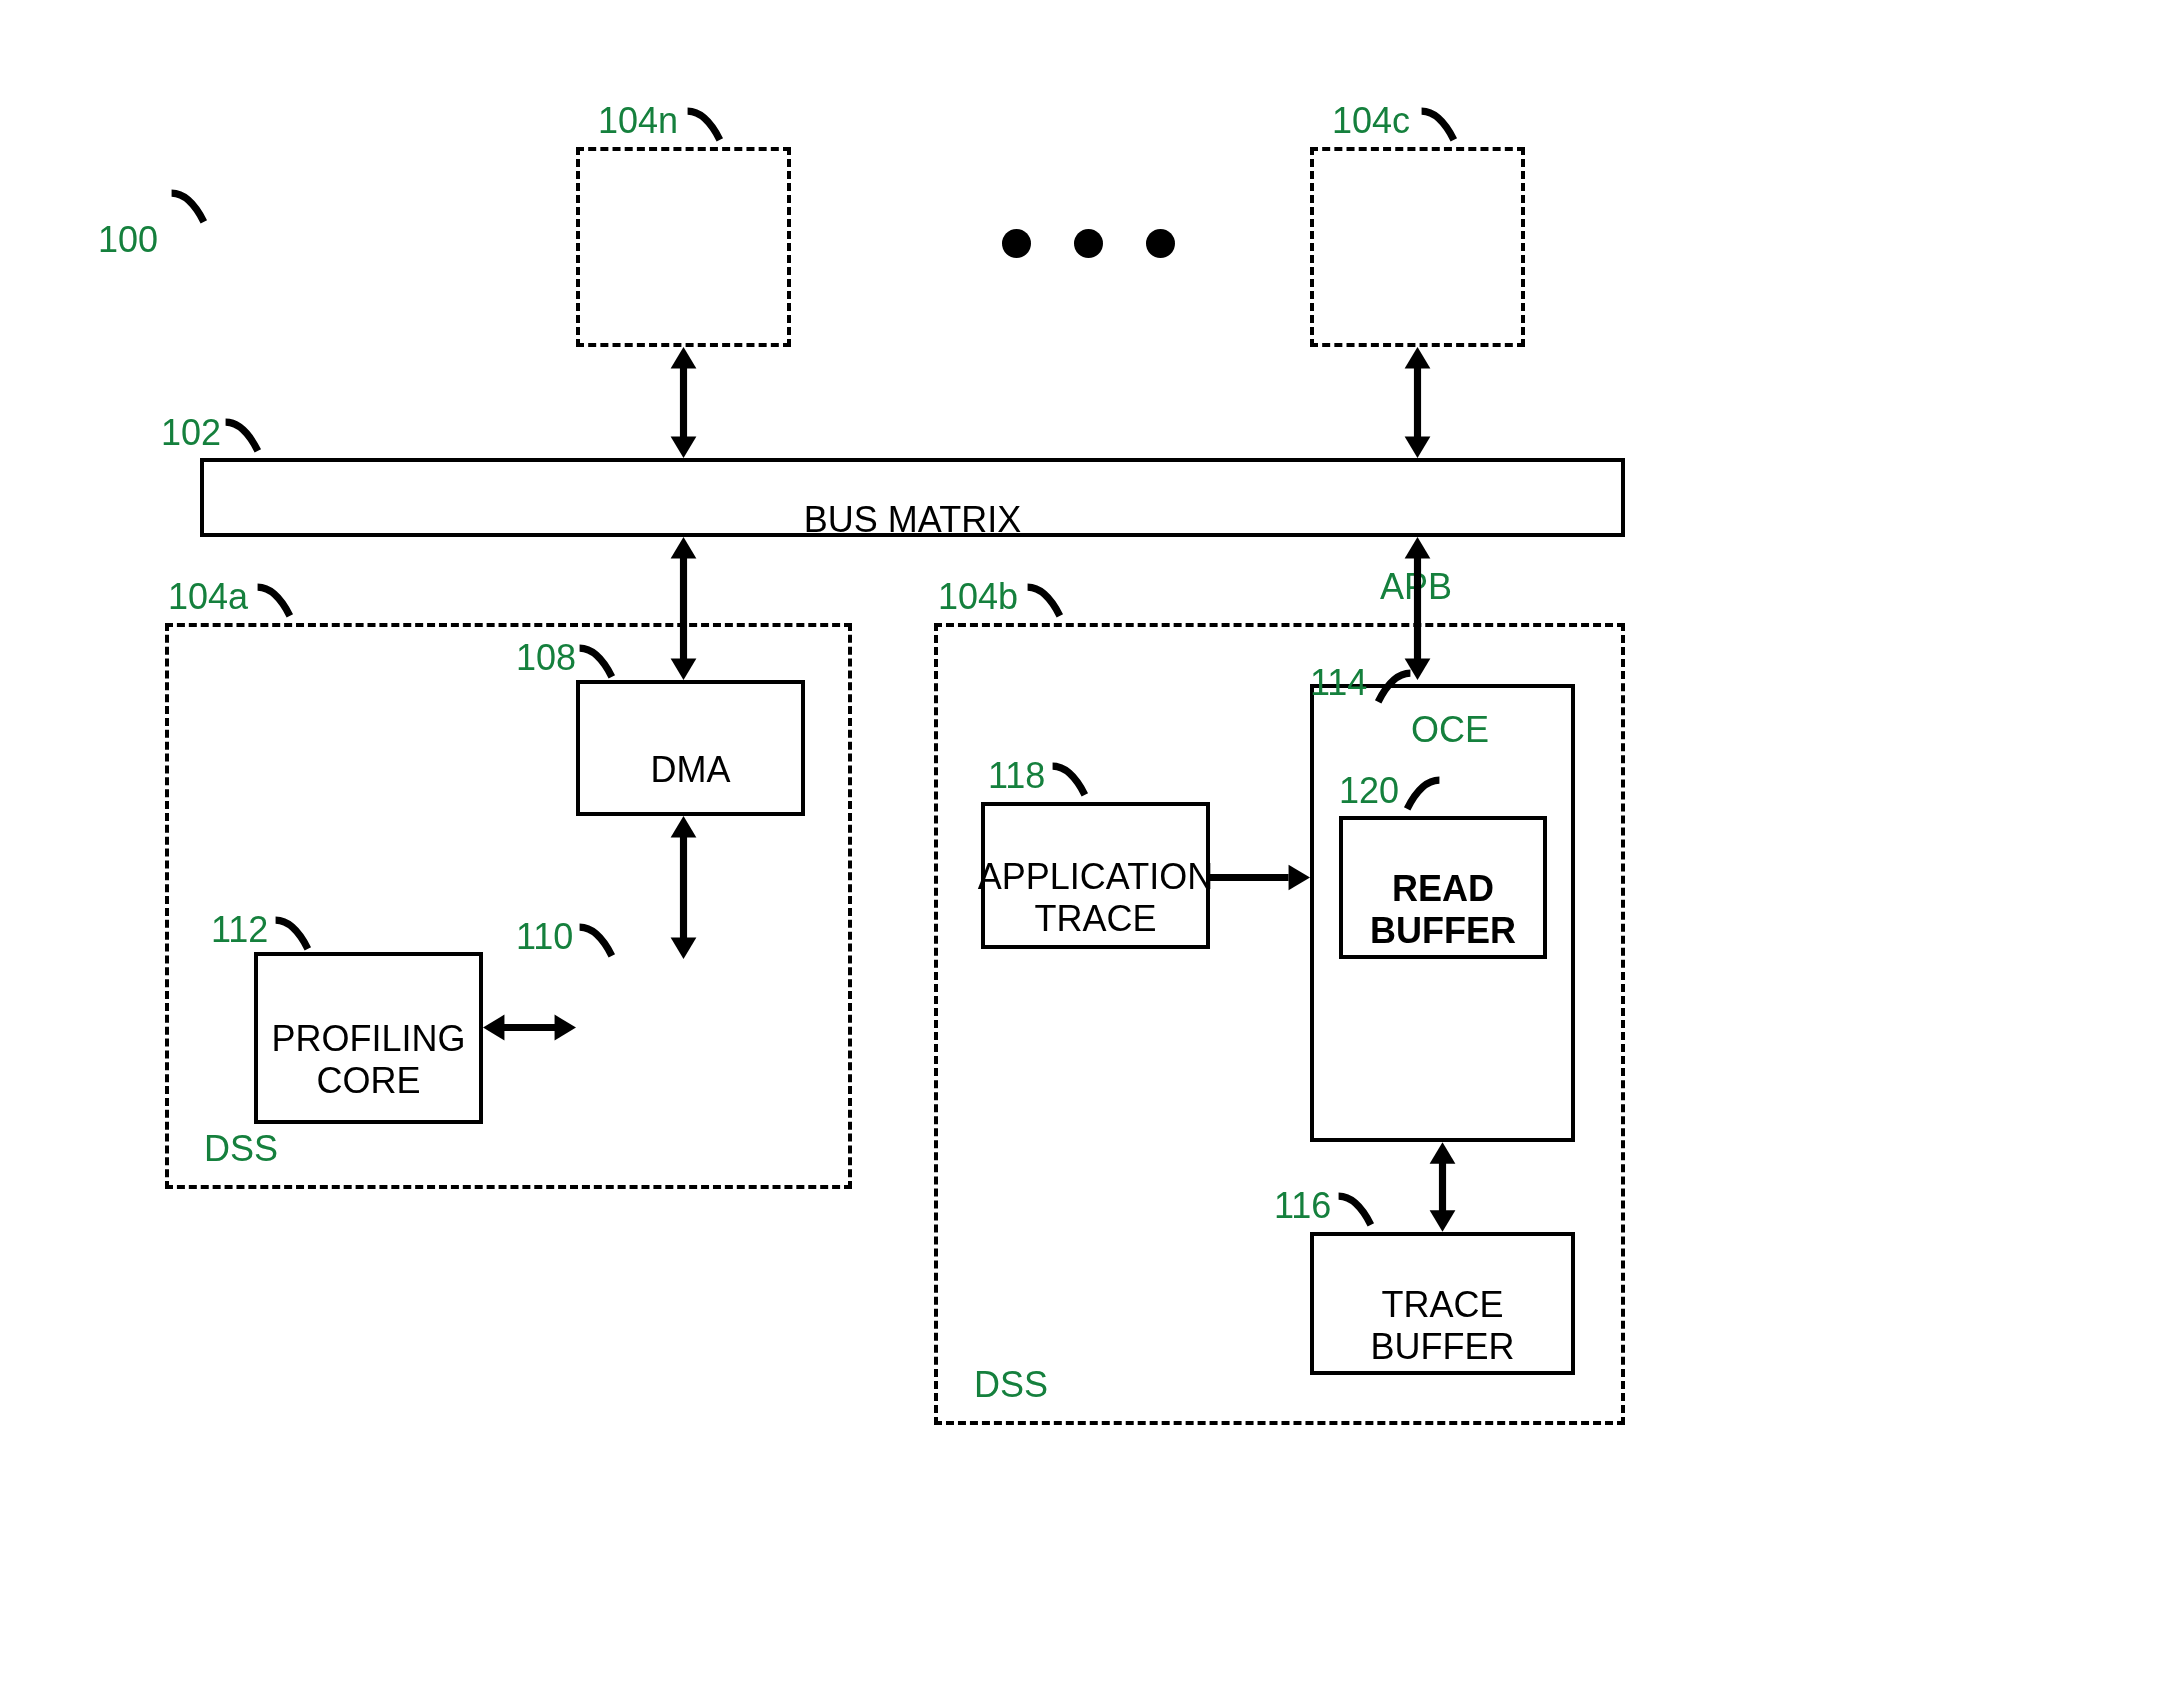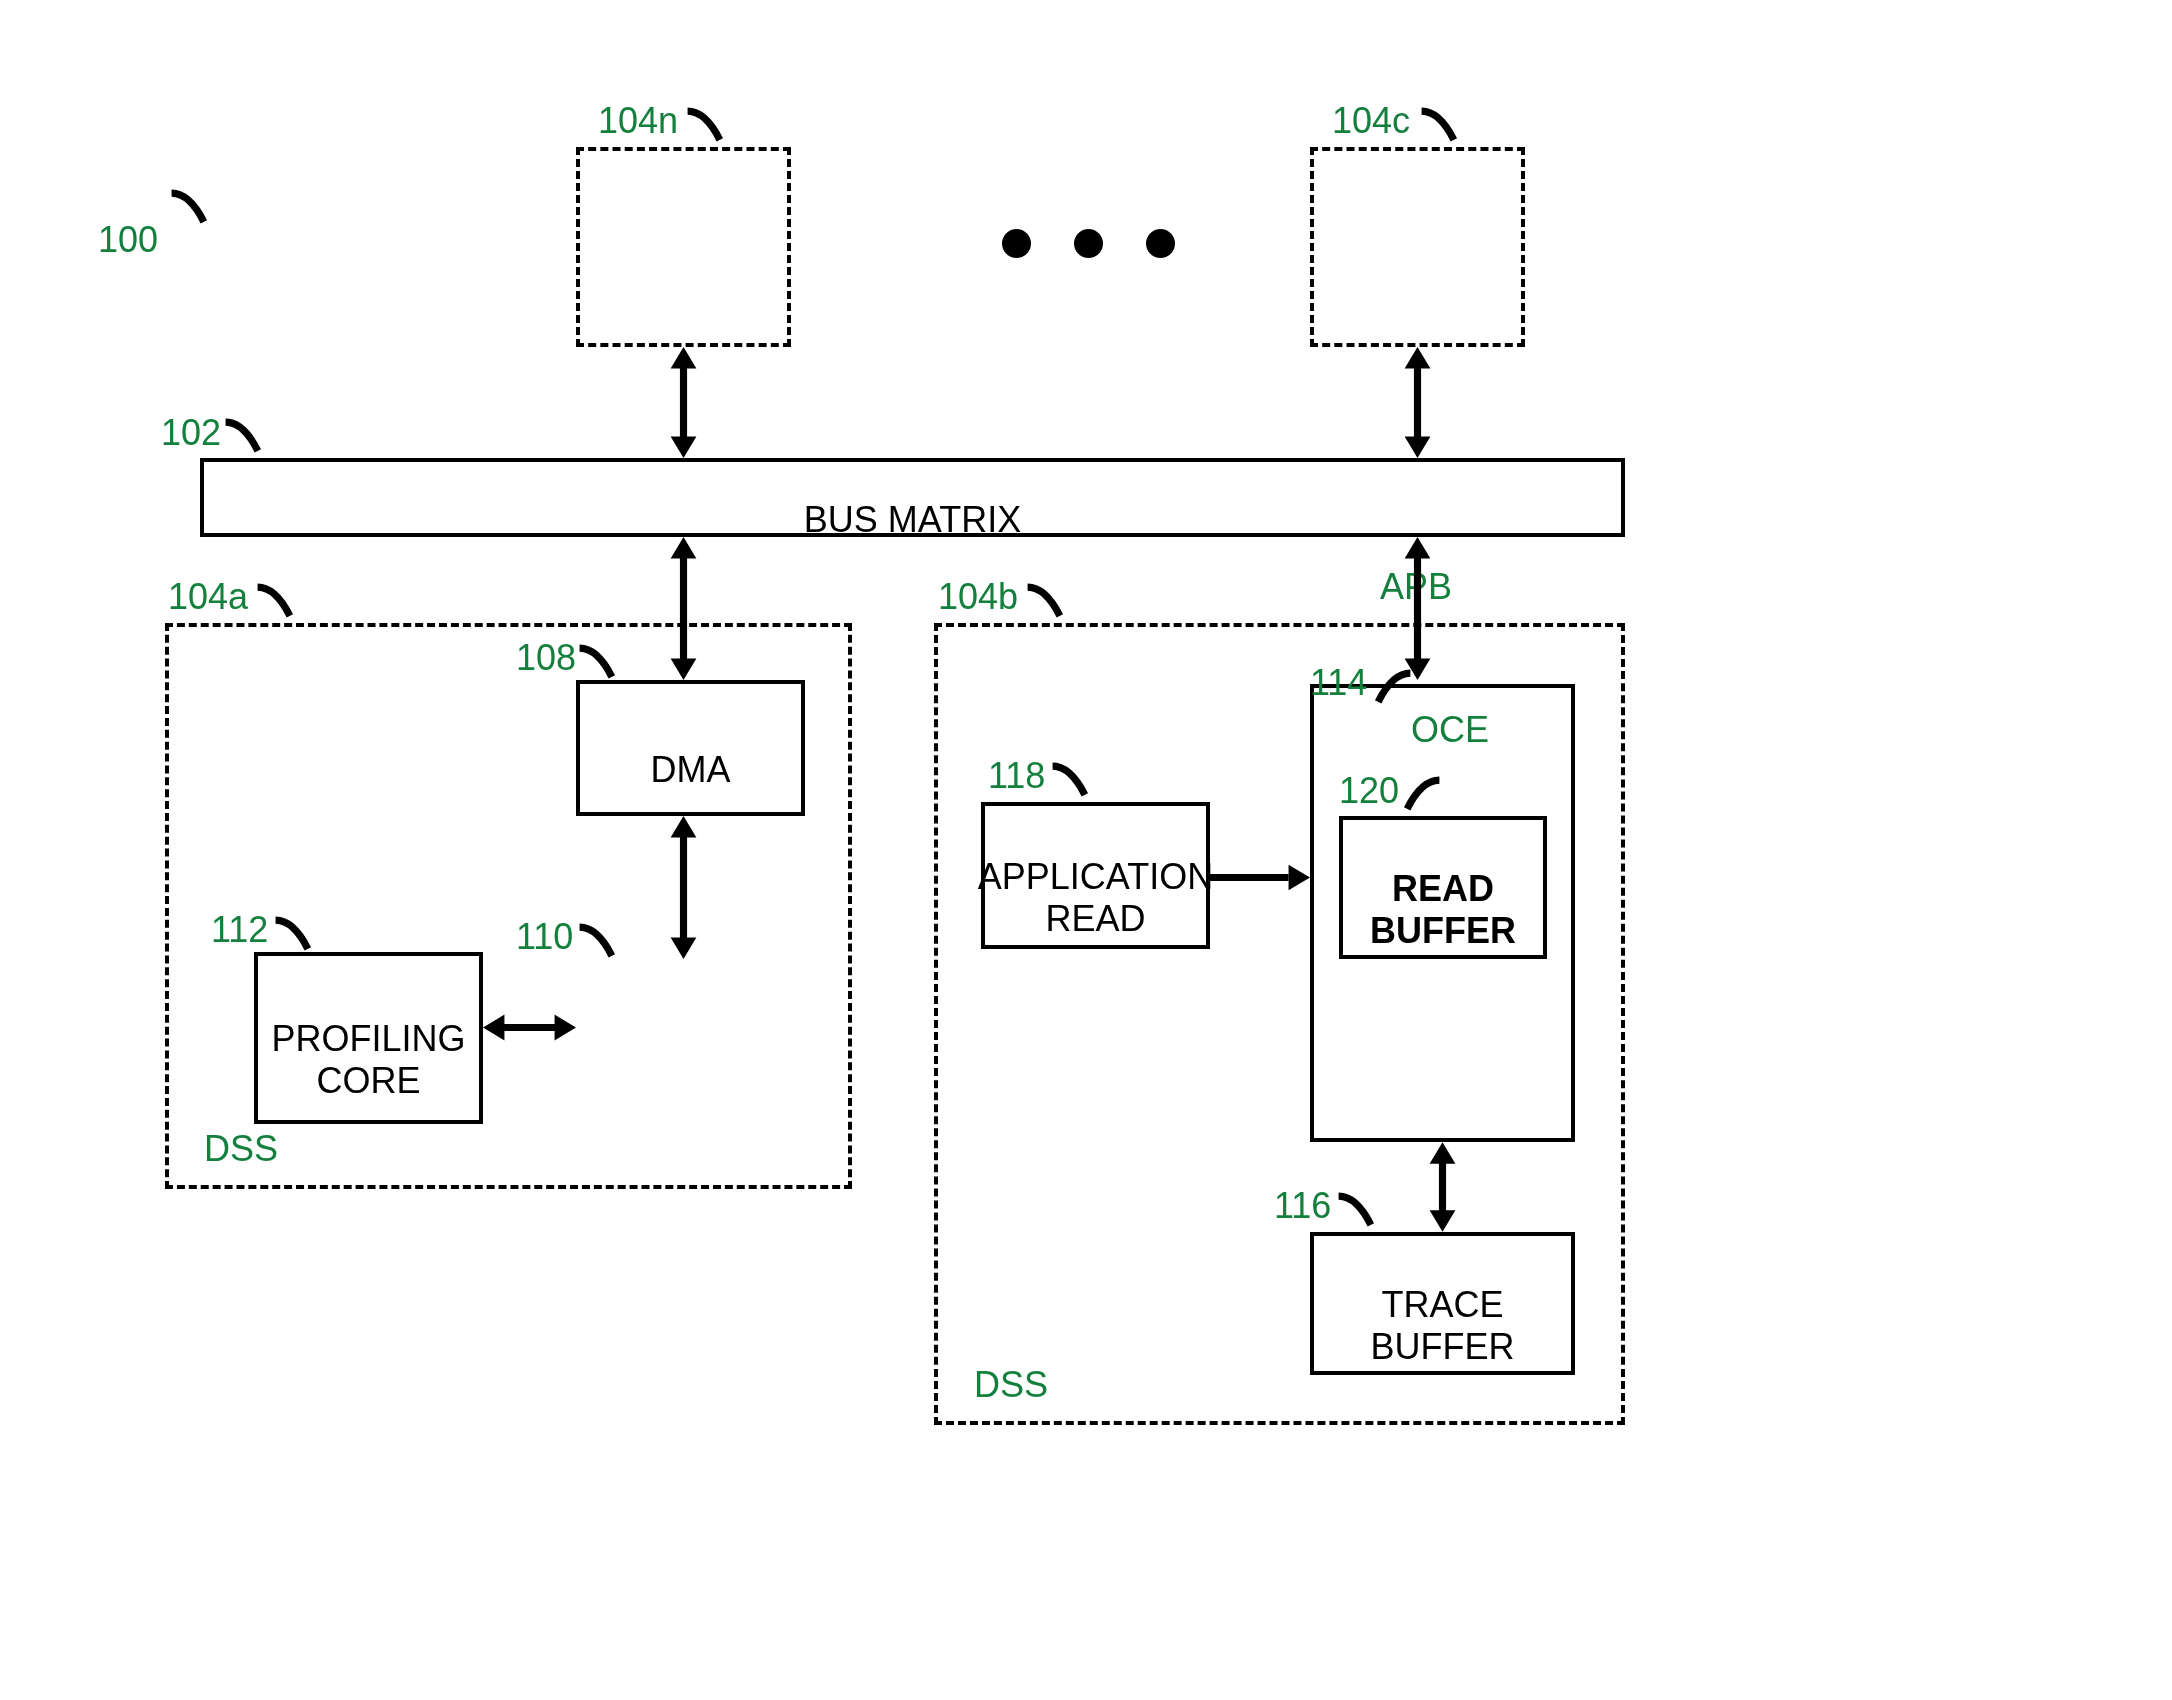--- a/index.html
+++ b/index.html
@@ -228,21 +228,21 @@
   </div>
   <div class="label" style="left:1339px; top:770px;">120</div>
   <div class="ref-tick" style="left:1400px; top:773px; transform: scaleX(-1);">
     <svg viewBox="0 0 60 60">
         <path d="M5 10 Q30 10 50 50" class="arrow-line"></path>
       </svg>
   </div>
 
   <div class="solid-box" style="left:981px; top:802px; width:229px; height:147px; white-space: pre-line;">
     <span class="box-label">APPLICATION
-READ</span>
+TRACE</span>
   </div>
   <div class="label" style="left:988px; top:755px;">118</div>
   <div class="ref-tick" style="left:1049px; top:759px;">
     <svg viewBox="0 0 60 60">
         <path d="M5 10 Q30 10 50 50" class="arrow-line"></path>
       </svg>
   </div>
 
   <div class="arrow" style="left:1210px; top:856px; width:100px; height:43px;">
     <svg viewBox="0 0 140 60">

